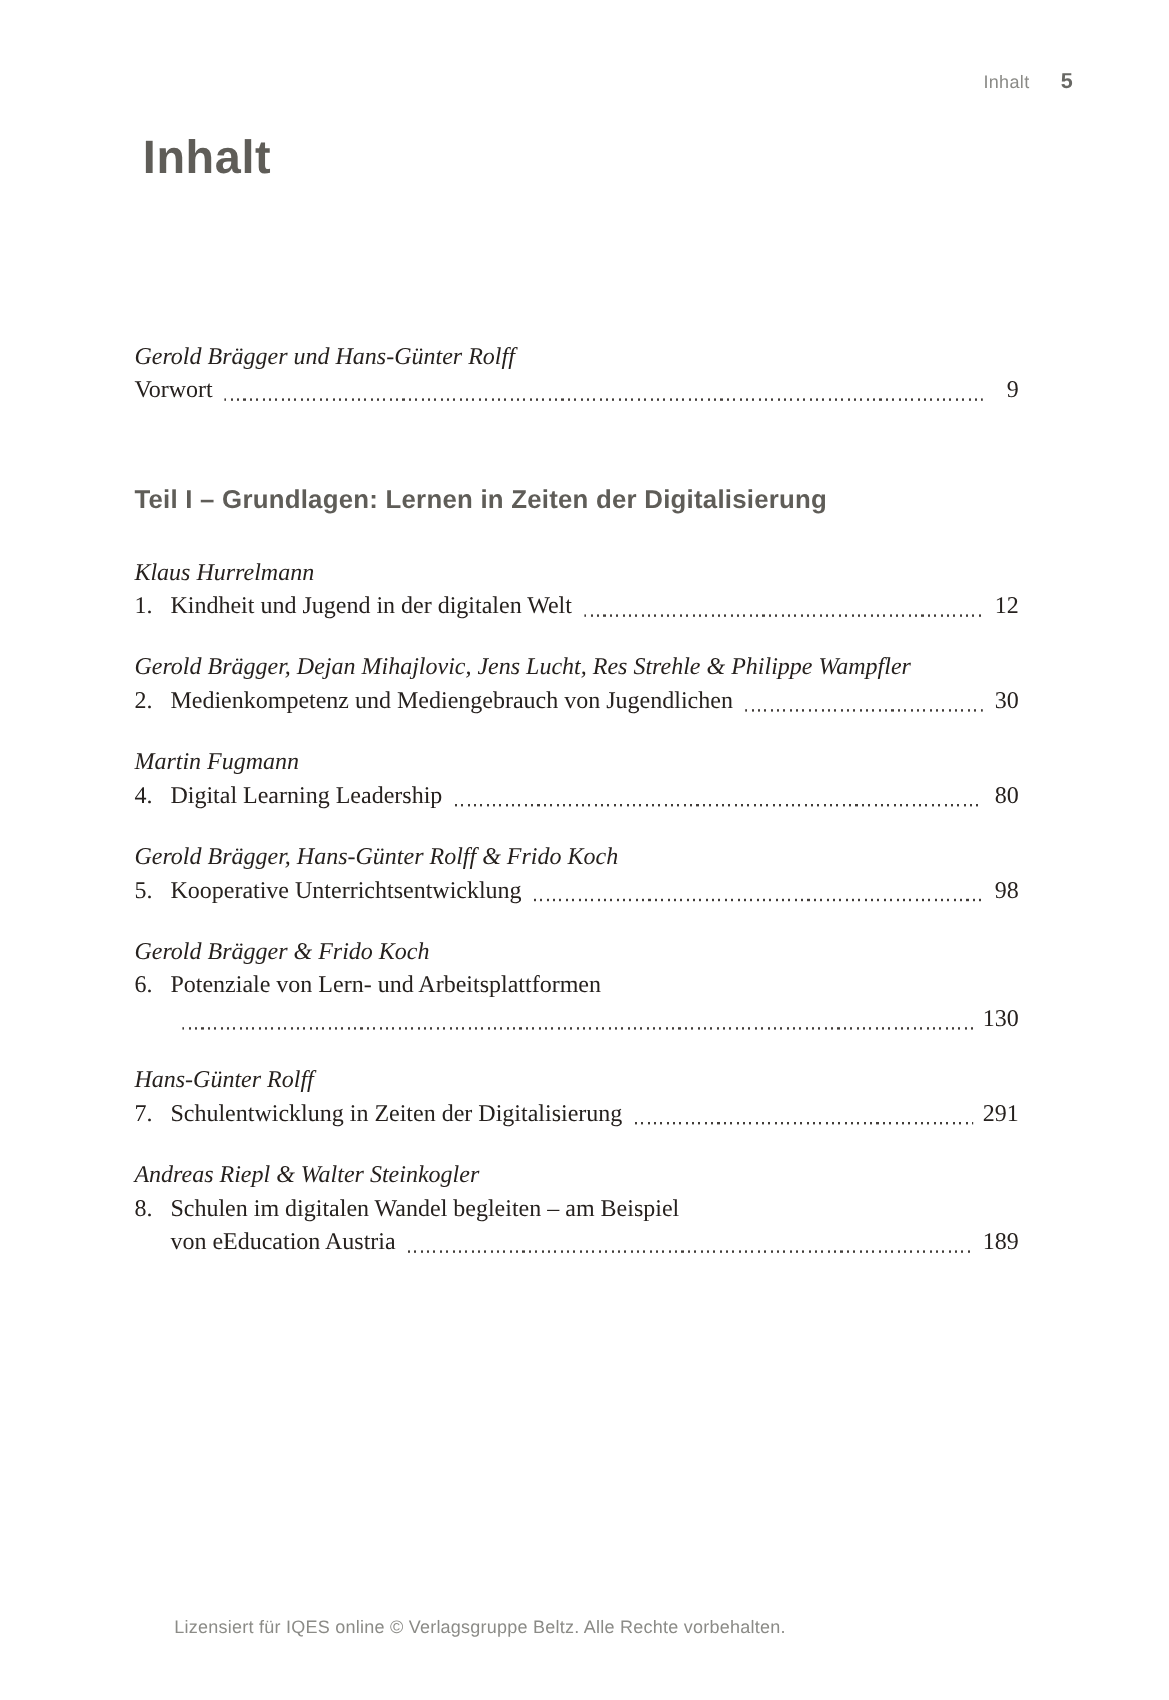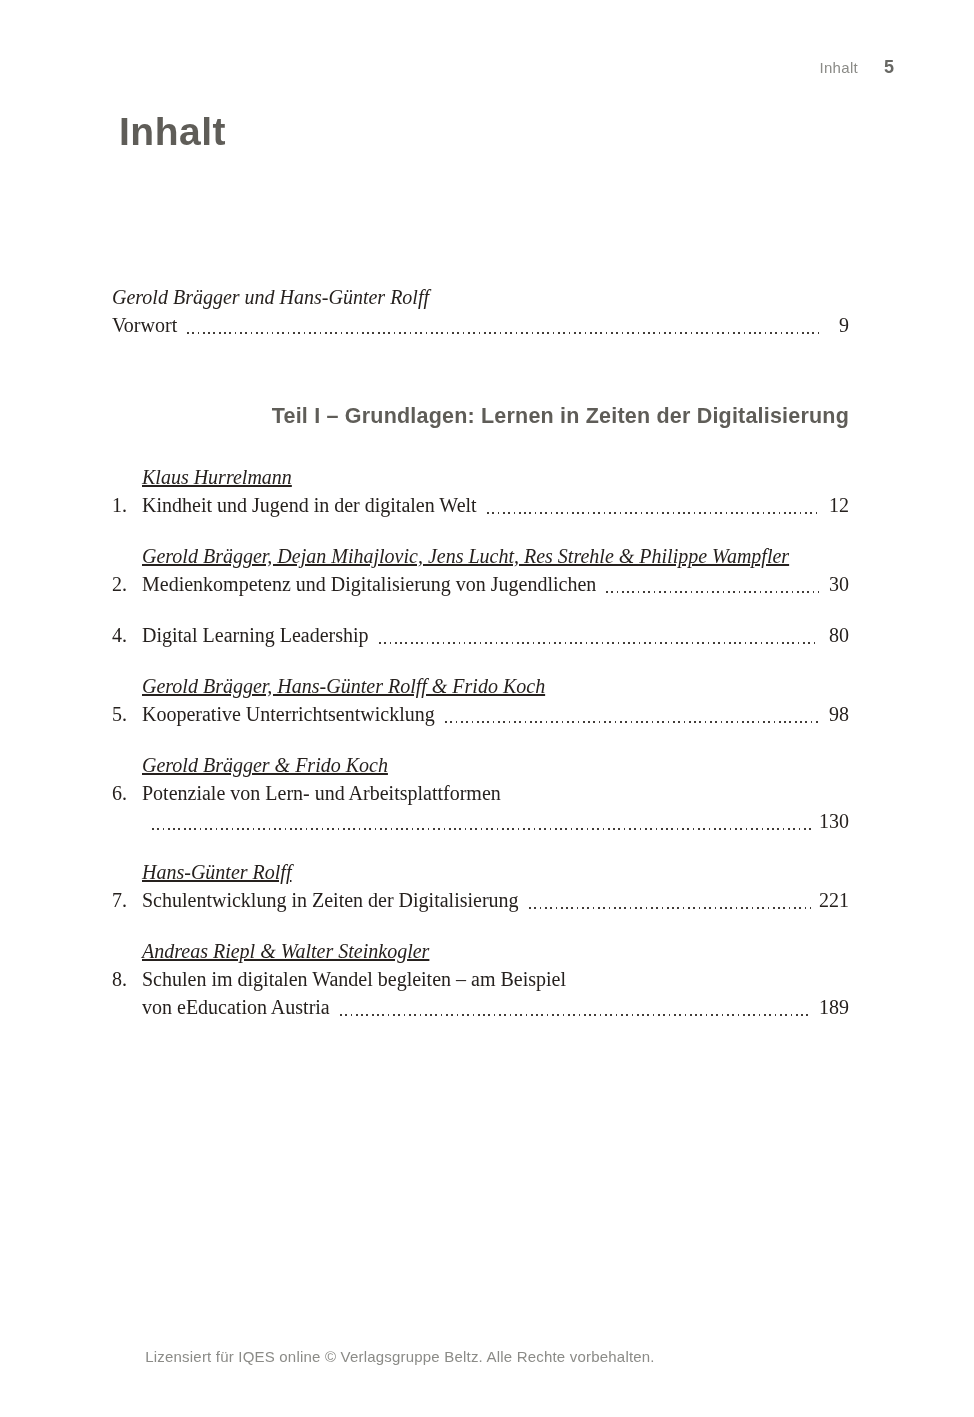--- a/index.html
+++ b/index.html
@@ -31,37 +31,37 @@
     position:absolute;top:110px;left:119px;margin:0;
     font-family:"Liberation Sans", sans-serif;
     font-size:39px;font-weight:700;color:var(--title);
     letter-spacing:0.5px;
   }
   .content{
     position:absolute;left:112px;top:283px;width:737px;
     font-size:20px;line-height:28px;
   }
   .authors{margin:0;font-style:italic;}
-  .indent{margin-left:30px;text-decoration:underline;}
+  .indent{}
   .row{display:flex;}
   .num{width:30px;flex:none;}
   .line-text{white-space:nowrap;}
   .leader{
     flex:1 1 auto;align-self:flex-end;
     height:2px;margin:0 8px 5px 10px;
     background-image:repeating-linear-gradient(to right,
       var(--leader) 0, var(--leader) 1.7px,
       transparent 1.7px, transparent 5.3px);
   }
   .page-num{flex:none;min-width:22px;text-align:right;}
   .section-heading{
     margin:62px 0 0 0;
     font-family:"Liberation Sans", sans-serif;
     font-size:21.5px;font-weight:700;line-height:30px;
-    color:var(--heading);letter-spacing:0.2px;text-align:right;
+    color:var(--heading);letter-spacing:0.2px;
   }
   .entry{margin-top:23px;}
   .entry.first{margin-top:32px;}
   .license{
     position:absolute;top:1348px;left:0;width:800px;
     text-align:center;
     font-family:"Liberation Sans", sans-serif;
     font-size:15px;color:var(--muted);letter-spacing:0.2px;
   }
 </style>
@@ -95,28 +95,29 @@
       <span class="line-text">Kindheit und Jugend in der digitalen Welt</span>
       <span class="leader"></span>
       <span class="page-num">12</span>
     </div>
   </section>
 
   <section class="entry">
     <p class="authors indent">Gerold Brägger, Dejan Mihajlovic, Jens Lucht, Res Strehle &amp; Philippe Wampfler</p>
     <div class="row">
       <span class="num">2.</span>
-      <span class="line-text">Medienkompetenz und Digitalisierung von Jugendlichen</span>
+      <span class="line-text">Medienkompetenz und Mediengebrauch von Jugendlichen</span>
       <span class="leader"></span>
       <span class="page-num">30</span>
     </div>
   </section>
 
 
   <section class="entry">
+    <p class="authors indent">Martin Fugmann</p>
     <div class="row">
       <span class="num">4.</span>
       <span class="line-text">Digital Learning Leadership</span>
       <span class="leader"></span>
       <span class="page-num">80</span>
     </div>
   </section>
 
   <section class="entry">
     <p class="authors indent">Gerold Brägger, Hans-Günter Rolff &amp; Frido Koch</p>
@@ -140,21 +141,21 @@
       <span class="page-num">130</span>
     </div>
   </section>
 
   <section class="entry">
     <p class="authors indent">Hans-Günter Rolff</p>
     <div class="row">
       <span class="num">7.</span>
       <span class="line-text">Schulentwicklung in Zeiten der Digitalisierung</span>
       <span class="leader"></span>
-      <span class="page-num">221</span>
+      <span class="page-num">291</span>
     </div>
   </section>
 
   <section class="entry">
     <p class="authors indent">Andreas Riepl &amp; Walter Steinkogler</p>
     <div class="row">
       <span class="num">8.</span>
       <span class="line-text">Schulen im digitalen Wandel begleiten – am Beispiel</span>
     </div>
     <div class="row">

